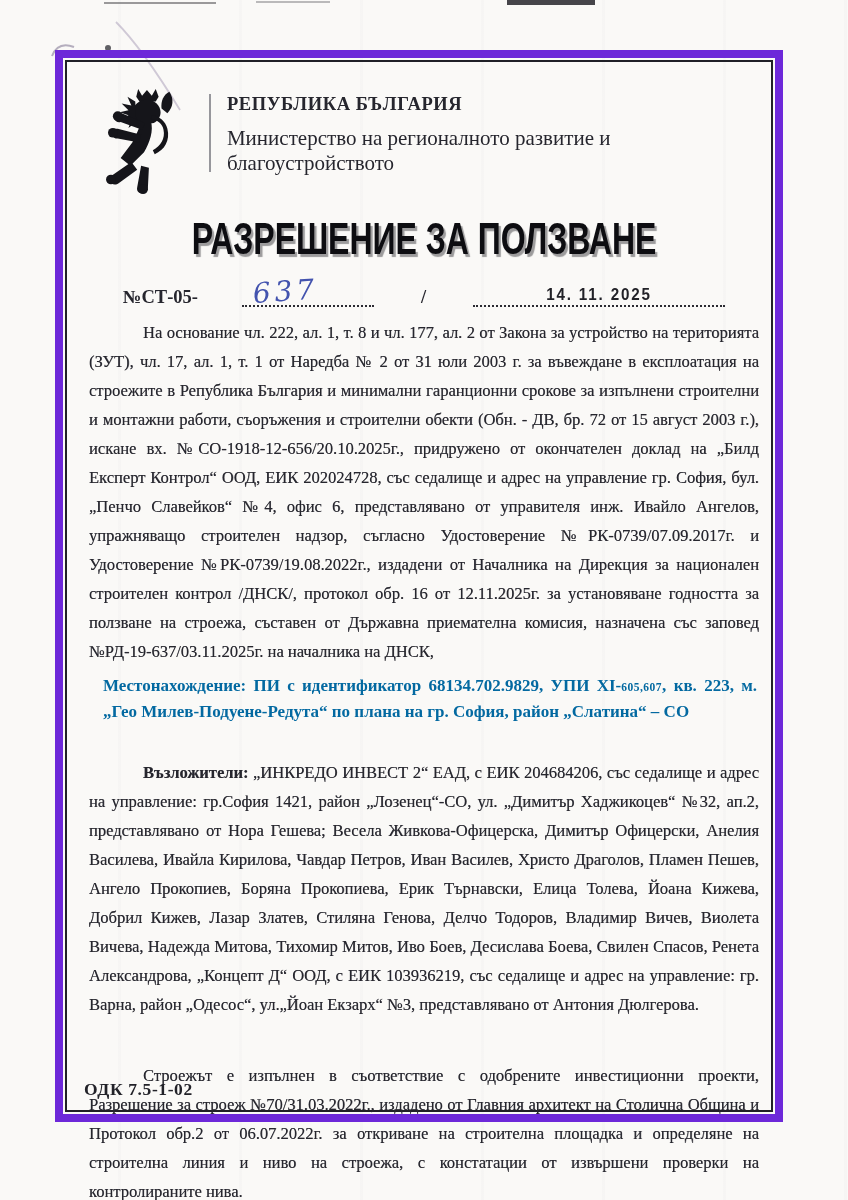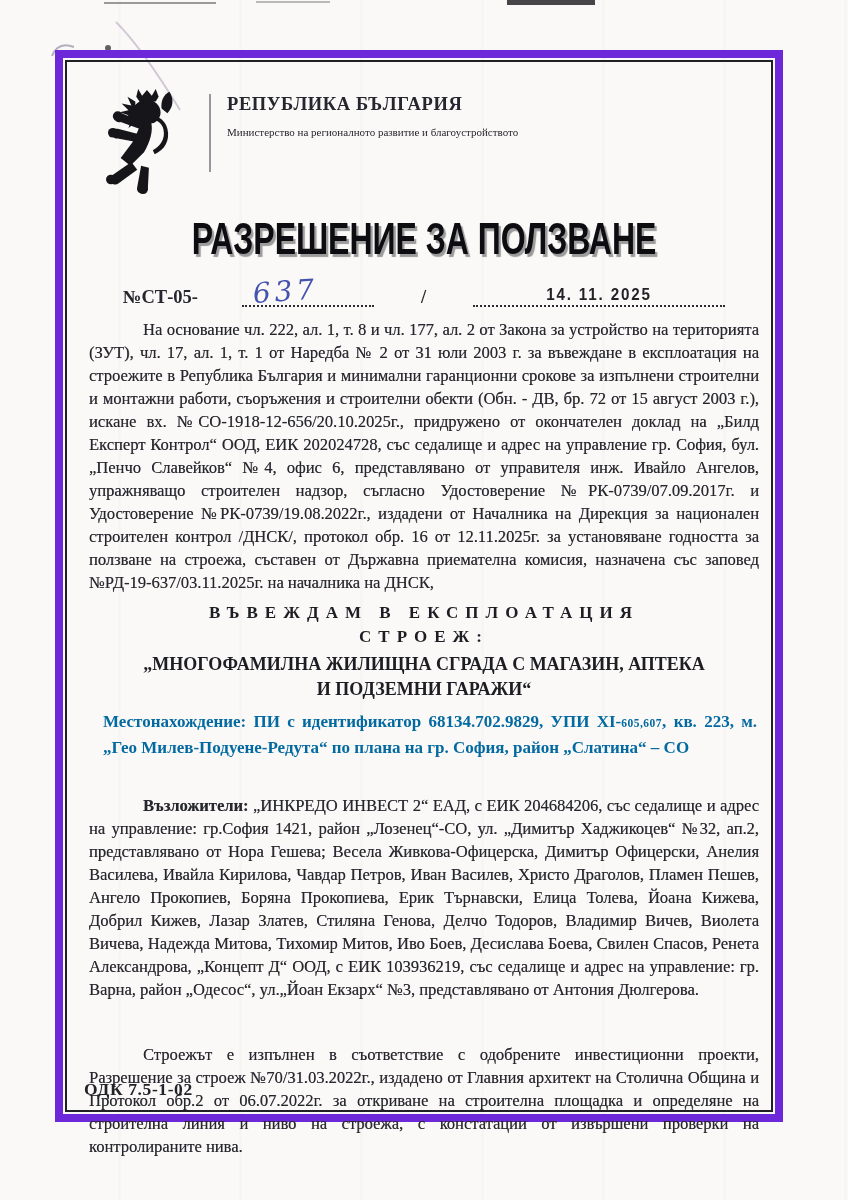--- a/index.html
+++ b/index.html
@@ -34,21 +34,21 @@
     position:absolute; inset:2px; border:2px solid #202027;
     box-sizing:border-box; padding:0 12px 0 22px;
   }
 
   
   .letterhead { display:flex; align-items:flex-start; margin-top:24px; }
   .emblem { width:100px; flex:0 0 100px; margin-left:6px; }
   .letterhead-divider { width:2px; height:78px; background:#97979c; margin:8px 0 0 14px; }
   .letterhead-text { margin-left:16px; padding-top:8px; }
   .country { font-size:18.5px; font-weight:bold; letter-spacing:.6px; margin-bottom:11px; }
-  .ministry { font-size:11px; margin-bottom:8px; }
+  .ministry { font-size:21px; margin-bottom:8px; }
   .directorate { font-size:16.5px; }
 
   
   .doc-title {
     margin-top:14px; text-align:center; white-space:nowrap;
     font-family:"Liberation Sans", sans-serif; font-weight:bold;
     font-size:41px; line-height:46px; color:#0d0d11;
     transform:scale(.78,1.06); transform-origin:50% 50%;
     text-shadow:3px 3px 1px rgba(15,15,20,.40);
     letter-spacing:0;
@@ -71,21 +71,21 @@
     transform:rotate(-4deg); transform-origin:left bottom;
   }
   .datestamp {
     position:absolute; left:50%; bottom:1px; transform:translateX(-50%) scaleX(.92);
     font-family:"Liberation Sans", sans-serif; font-weight:bold;
     font-size:16.5px; letter-spacing:2px; color:#222228; white-space:nowrap;
   }
 
   
   .para {
-    font-size:16.5px; line-height:23px; text-align:justify;
+    font-size:16.5px; line-height:29px; text-align:justify;
     text-indent:54px; margin:0; text-shadow:.3px 0 0 rgba(38,38,46,.55);
   }
   .para-legal { margin-top:11px; }
   .clients-para { margin-top:34px; }
   .compliance-para { margin-top:42px; }
   .clients-label { font-weight:bold; }
 
   
   .decision { text-align:center; font-weight:bold; color:#1d1d24; }
   .decision-intro { margin-top:8px; font-size:17px; letter-spacing:7px; line-height:22px; }
@@ -158,25 +158,20 @@
           <span class="handwritten">637</span>
         </span>
         <span class="slash">/</span>
         <span class="leader leader-2">
           <span class="datestamp">14. 11. 2025</span>
         </span>
       </div>
 
       <p class="para para-legal">На основание чл. 222, ал. 1, т. 8 и чл. 177, ал. 2 от Закона за устройство на територията (ЗУТ), чл. 17, ал. 1, т. 1 от Наредба № 2 от 31 юли 2003 г. за въвеждане в експлоатация на строежите в Република България и минимални гаранционни срокове за изпълнени строителни и монтажни работи, съоръжения и строителни обекти (Обн. - ДВ, бр. 72 от 15 август 2003 г.), искане вх. №СО-1918-12-656/20.10.2025г., придружено от окончателен доклад на „Билд Експерт Контрол“ ООД, ЕИК 202024728, със седалище и адрес на управление гр. София, бул. „Пенчо Славейков“ №4, офис 6, представлявано от управителя инж. Ивайло Ангелов, упражняващо строителен надзор, съгласно Удостоверение №РК-0739/07.09.2017г. и Удостоверение №РК-0739/19.08.2022г., издадени от Началника на Дирекция за национален строителен контрол /ДНСК/, протокол обр. 16 от 12.11.2025г. за установяване годността за ползване на строежа, съставен от Държавна приемателна комисия, назначена със заповед №РД-19-637/03.11.2025г. на началника на ДНСК,</p>
 
-      <div class="decision">
-        <div class="decision-intro">ВЪВЕЖДАМ В ЕКСПЛОАТАЦИЯ</div>
-        <div class="decision-object">СТРОЕЖ:</div>
-        <div class="decision-name">„МНОГОФАМИЛНА ЖИЛИЩНА СГРАДА С МАГАЗИН, АПТЕКА И ПОДЗЕМНИ ГАРАЖИ“</div>
-      </div>
 
       <p class="location"><span>Местонахождение: ПИ с идентификатор 68134.702.9829, УПИ XI-</span><span class="subnum">605,607</span><span>, кв. 223, м. „Гео Милев-Подуене-Редута“ по плана на гр. София, район „Слатина“ – СО</span></p>
 
       <p class="para clients-para"><span class="clients-label">Възложители:</span><span> „ИНКРЕДО ИНВЕСТ 2“ ЕАД, с ЕИК 204684206, със седалище и адрес на управление: гр.София 1421, район „Лозенец“-СО, ул. „Димитър Хаджикоцев“ №32, ап.2, представлявано от Нора Гешева; Весела Живкова-Офицерска, Димитър Офицерски, Анелия Василева, Ивайла Кирилова, Чавдар Петров, Иван Василев, Христо Драголов, Пламен Пешев, Ангело Прокопиев, Боряна Прокопиева, Ерик Търнавски, Елица Толева, Йоана Кижева, Добрил Кижев, Лазар Златев, Стиляна Генова, Делчо Тодоров, Владимир Вичев, Виолета Вичева, Надежда Митова, Тихомир Митов, Иво Боев, Десислава Боева, Свилен Спасов, Ренета Александрова, „Концепт Д“ ООД, с ЕИК 103936219, със седалище и адрес на управление: гр. Варна, район „Одесос“, ул.„Йоан Екзарх“ №3, представлявано от Антония Дюлгерова.</span></p>
 
       <p class="para compliance-para">Строежът е изпълнен в съответствие с одобрените инвестиционни проекти, Разрешение за строеж №70/31.03.2022г., издадено от Главния архитект на Столична Община и Протокол обр.2 от 06.07.2022г. за откриване на строителна площадка и определяне на строителна линия и ниво на строежа, с констатации от извършени проверки на контролираните нива.</p>
 
     </div>
   </div>
 

